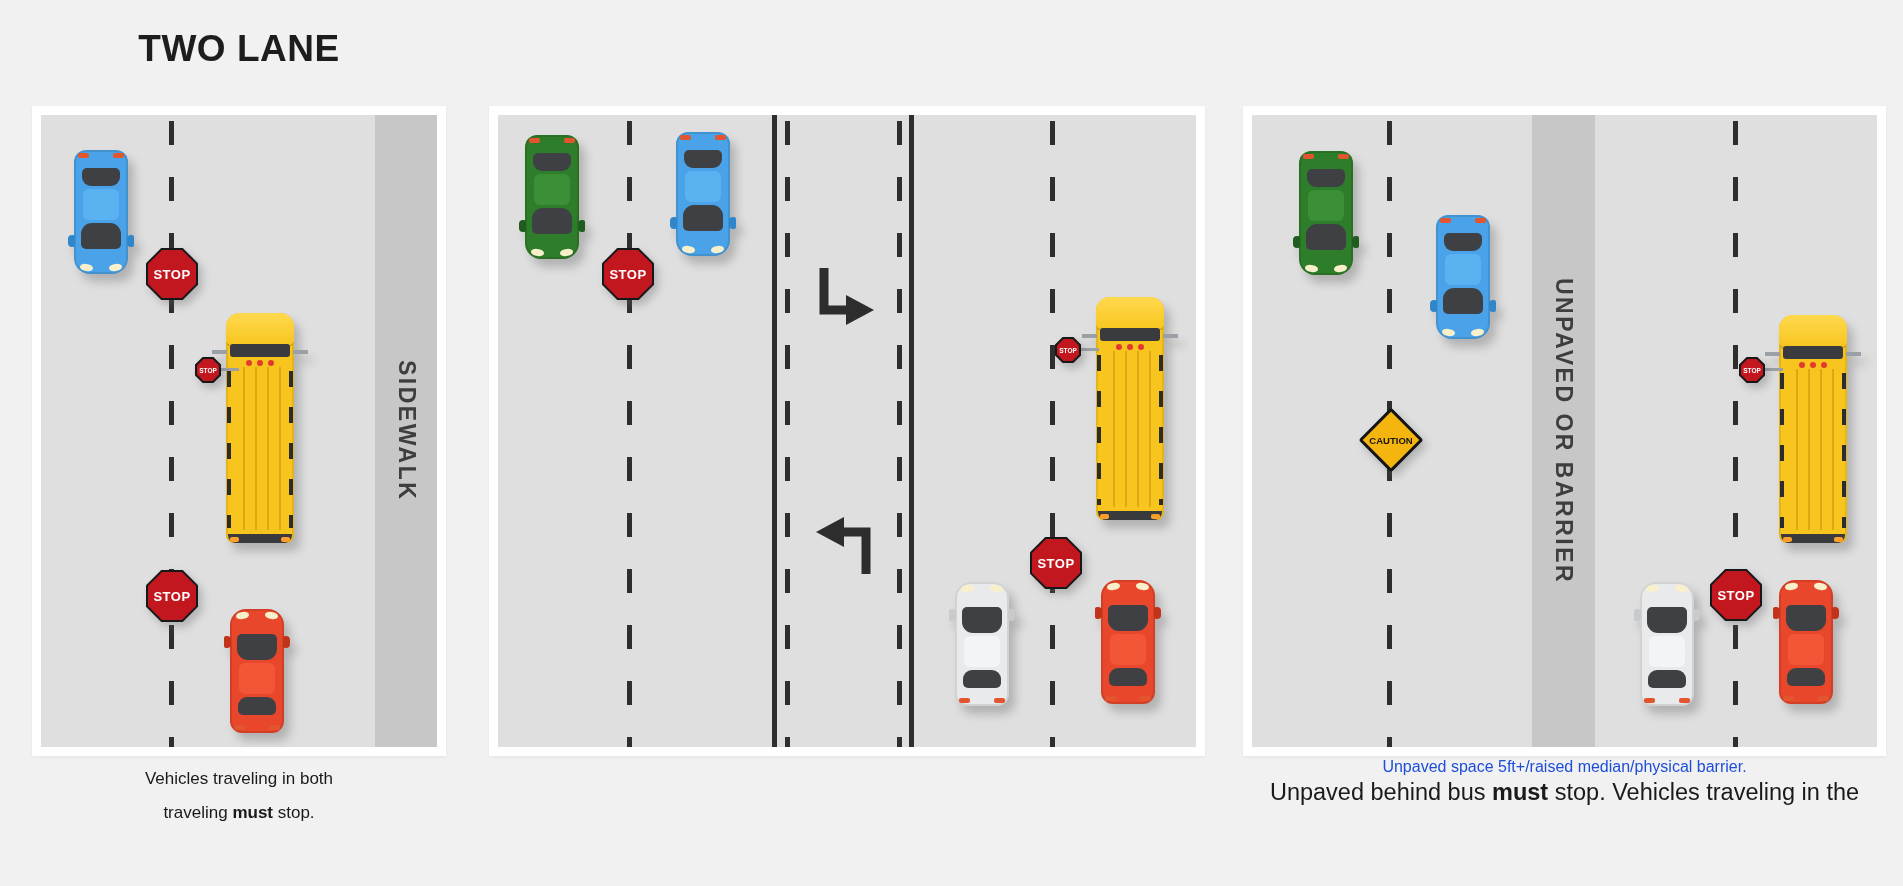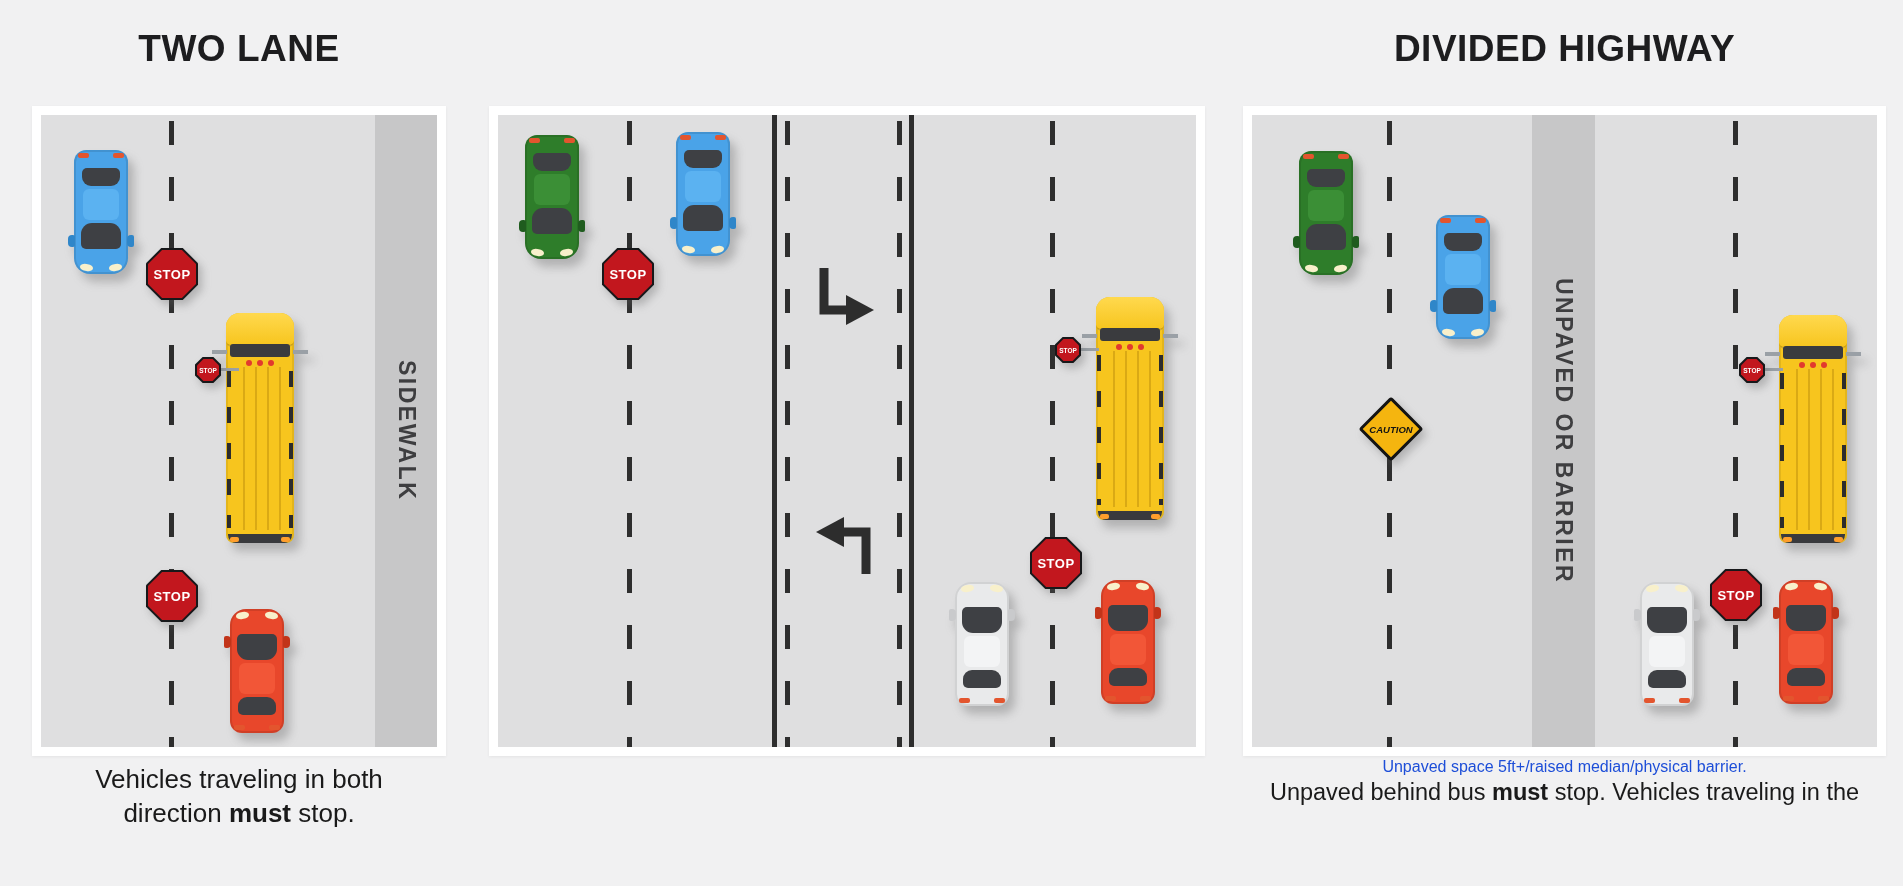--- a/index.html
+++ b/index.html
@@ -76,32 +76,31 @@
   .caution{position:absolute; width:66px; height:66px; filter:drop-shadow(4px 5px 4px rgba(95,95,95,.35));}
   .cd{position:absolute; inset:10px; background:#f5b50f; border:3px solid #141414;
     transform:rotate(45deg); box-sizing:border-box; border-radius:3px;}
   .ct{position:absolute; inset:0; display:flex; align-items:center; justify-content:center;
     font-size:9.5px; font-weight:800; color:#141414; letter-spacing:0;}
 
   
   .tarrow{position:absolute; width:62px; height:72px;}
 
   
-  .caption{position:absolute; text-align:center; color:#1a1a1a; font-size:26px;
+  .caption{position:absolute; text-align:center; color:#1a1a1a; font-size:17px;
     font-weight:500; line-height:34px; letter-spacing:0;}
   .caption b{font-weight:800;}
   .note{position:absolute; text-align:center; color:#1d4ed8; font-size:16px; font-weight:500;}
 </style>
 </head>
 <body>
 
 <div class="canvas">
 
   <div class="ptitle" style="left:32px; width:414px;">TWO LANE</div>
-  <div class="ptitle" style="left:1243px; width:643px;">DIVIDED HIGHWAY</div>
 
   <section class="panel" style="left:32px; width:414px;">
     <div class="road">
       <div class="vdash" style="left:128px;"></div>
 
       <div class="strip" style="left:334px; width:62px;">
         <span class="vlabel">SIDEWALK</span>
       </div>
 
       <div class="veh car down" style="--c:#4aa3e8; --c2:#2f86c9; --r:#5bb2f1; left:32px; top:35px;">
@@ -320,21 +319,21 @@
           <i class="hl l"></i>
             <i class="hl r"></i>
           <i class="ws"></i>
             <i class="roof"></i>
             <i class="rw"></i>
           <i class="tl l"></i>
             <i class="tl r"></i>
         </div>
       </div>
 
-      <div class="caution" style="left:106px; top:281px;font-style:italic;">
+      <div class="caution" style="left:106px; top:292px;">
         <i class="cd"></i>
         <span class="ct">CAUTION</span>
       </div>
 
       <div class="veh bus" style="left:527px; top:200px; height:228px;">
         <div class="bus-in">
           <i class="bmir bl"></i>
             <i class="bmir br"></i>
           <i class="hood"></i>
             <i class="bws"></i>
@@ -391,21 +390,21 @@
             <i class="rw"></i>
           <i class="tl l"></i>
             <i class="tl r"></i>
         </div>
       </div>
     </div>
   </section>
 
   <div class="caption" style="left:32px; top:762px; width:414px;">
     <span>Vehicles traveling in both</span><br>
-    <span>direction </span><b>must</b><span> stop.</span>
+    <span>traveling </span><b>must</b><span> stop.</span>
   </div>
 
 
   <div class="note" style="left:1243px; top:758px; width:643px;">Unpaved space 5ft+/raised median/physical barrier.</div>
   <div class="caption" style="left:1213px; top:776px; width:703px; font-size:23.5px; line-height:32px;">
     <span>Unpaved behind bus </span><b>must</b><span> stop. Vehicles traveling in the</span><br>
   </div>
 
 </div>
 

